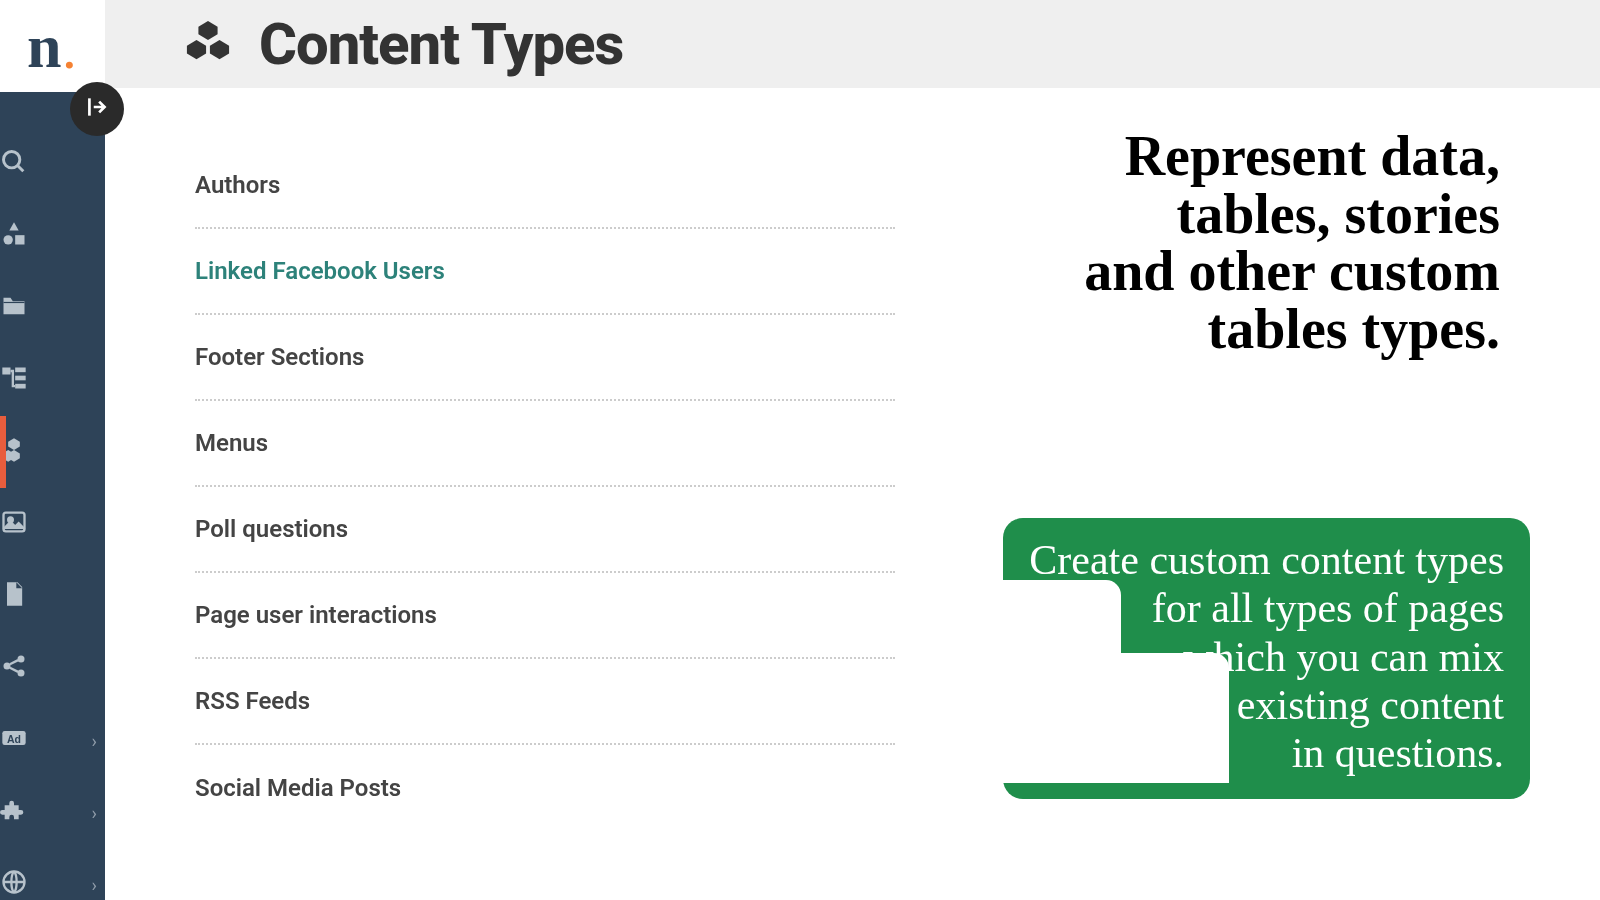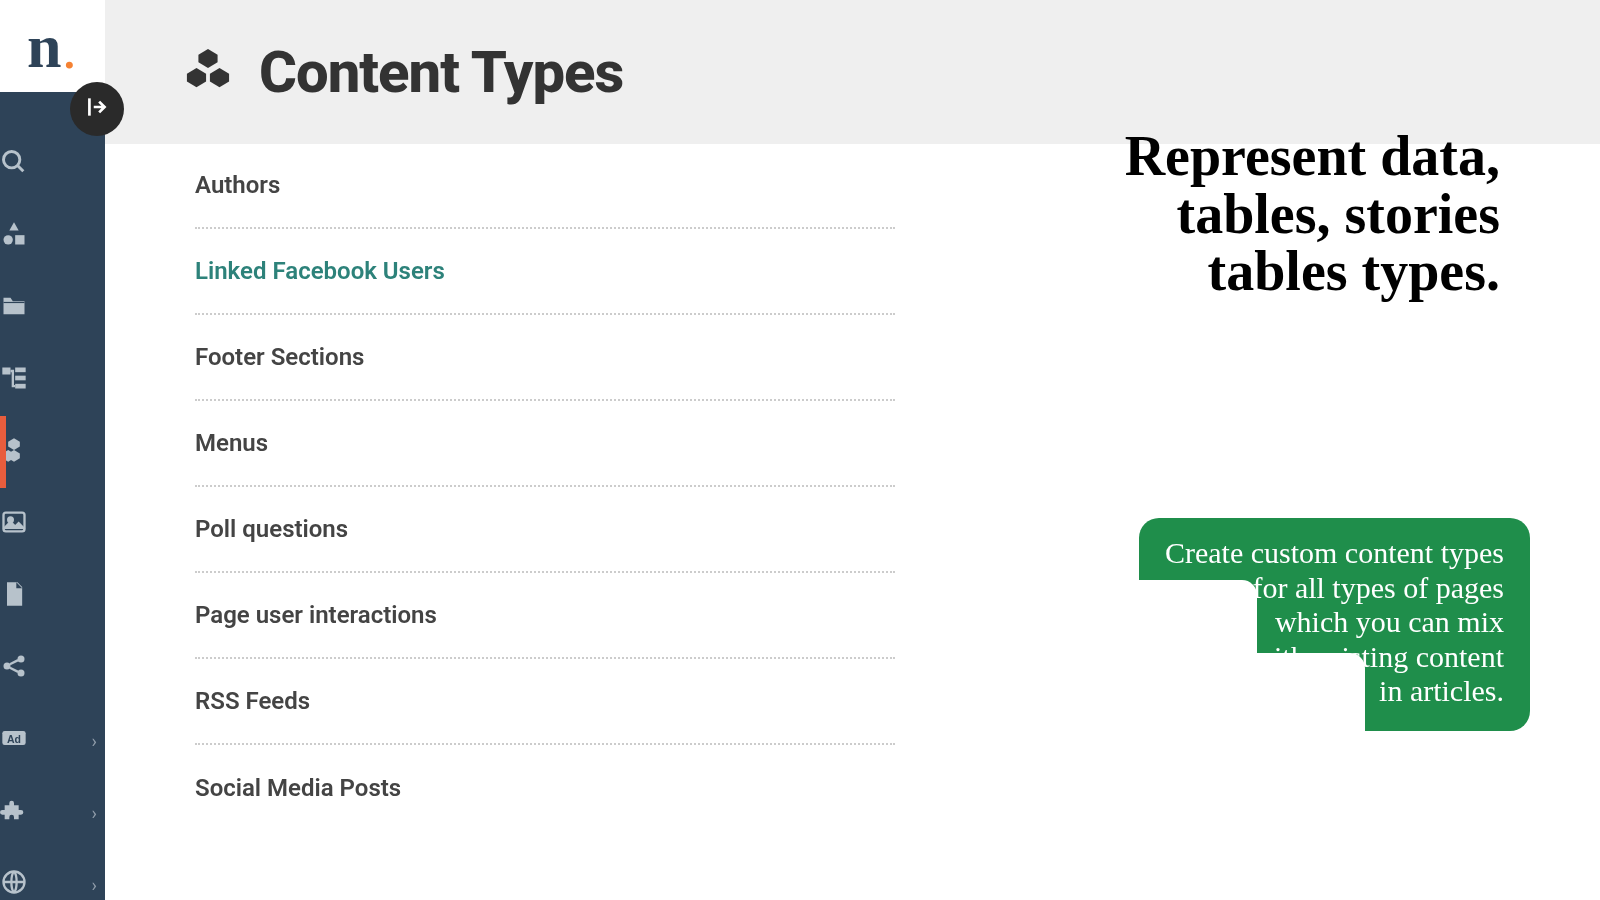--- a/index.html
+++ b/index.html
@@ -78,21 +78,21 @@
     right: 8px;
     font-size: 18px;
     color: #8e9ba8;
   }
 
   
   .header {
     position: absolute;
     left: 105px; top: 0;
     right: 0;
-    height: 144px;
+    height: 88px;
     background: #efefef;
     display: flex;
     align-items: center;
     padding-left: 80px;
   }
   .header-icon { margin-right: 28px; color: #333; }
   .header-icon svg { width: 46px; height: 46px; }
   .header-title {
     font-size: 58px;
     font-weight: 800;
@@ -133,21 +133,21 @@
   }
 
   
   .callout {
     position: absolute;
     right: 70px;
     top: 518px;
     background: #1f8e4b;
     color: #fff;
     font-family: Georgia, "Times New Roman", serif;
-    font-size: 30px;
+    font-size: 42px;
     line-height: 1.15;
     padding: 18px 26px 22px 26px;
     border-radius: 20px;
     text-align: right;
     max-width: 560px;
   }
   
   
   .callout-step1 {
     position: absolute;
@@ -331,24 +331,25 @@
       <span>RSS Feeds</span>
     </div>
   <div class="list-row" style="border-bottom:none">
       <span>Social Media Posts</span>
     </div>
 </div>
 
 <div class="slogan">
   <div>Represent  data,</div>
   <div>tables, stories</div>
+  <div>and other custom</div>
   <div>tables types.</div>
 </div>
 
 <div class="callout">
   <div>Create custom content types</div>
   <div>for all types of pages</div>
   <div>which you can mix</div>
   <div>with existing content</div>
-  <div>in articles.</div>
+  <div>in questions.</div>
   <div class="callout-step1"></div>
   <div class="callout-step2"></div>
 </div>
 
 </body></html>

